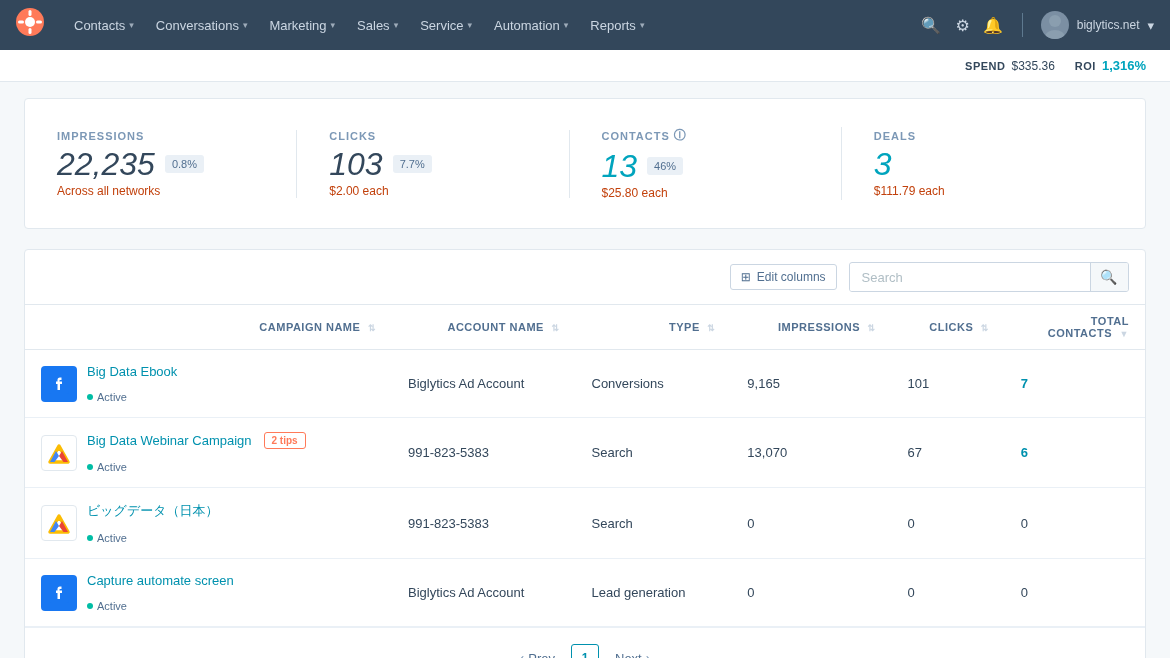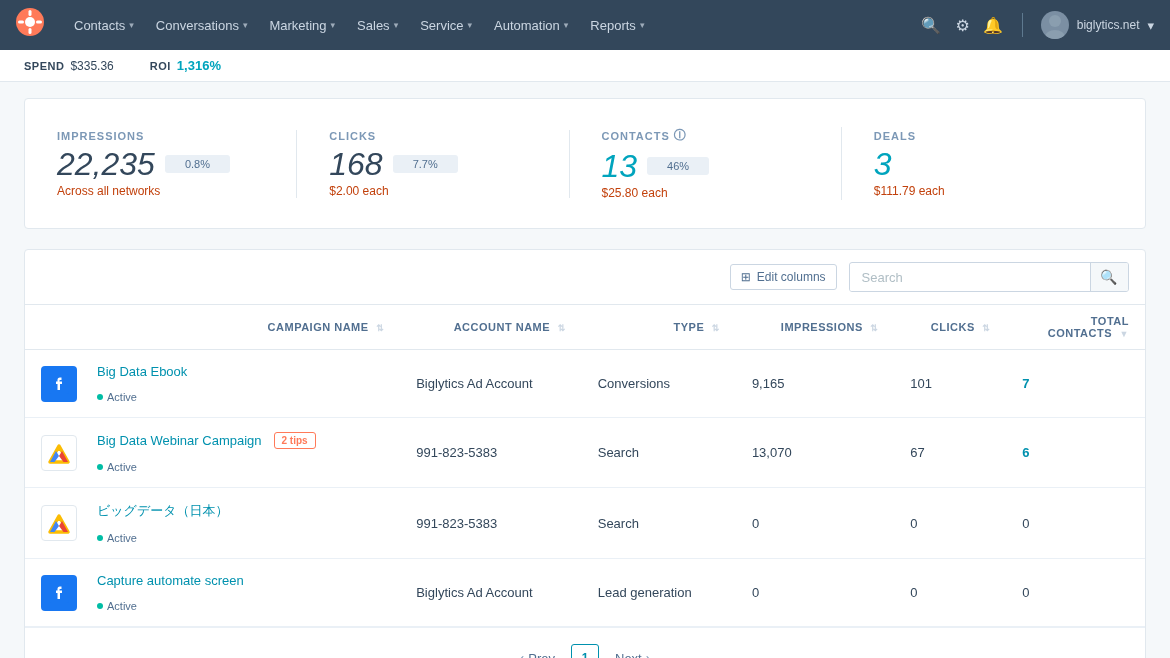--- a/index.html
+++ b/index.html
@@ -74,22 +74,23 @@
       overflow: hidden;
     }
     .navbar-account-name { font-size: 12px; }
 
     
     .top-bar {
       background: #fff;
       border-bottom: 1px solid #e1e8ee;
       padding: 8px 24px;
       display: flex;
-      align-items: center;
-      gap: 36px;
+      justify-content: flex-end;
+      align-items: center;
+      gap: 20px;
       font-size: 12px;
       color: #516f90;
     }
     .top-bar-item { display: flex; align-items: center; gap: 6px; }
     .top-bar-label { font-weight: 600; color: #33475b; text-transform: uppercase; font-size: 11px; letter-spacing: 0.5px; }
     .top-bar-value { color: #33475b; font-weight: 500; }
     .top-bar-roi { color: #00a4bd; font-weight: 700; font-size: 13px; }
 
     
     .main-content { padding: 16px 24px; }
@@ -137,21 +138,21 @@
       font-weight: 400;
       color: #33475b;
       line-height: 1;
       font-style: italic;
     }
     .stat-value.highlight { color: #00a4bd; }
     .stat-badge {
       background: #eaf0f6;
       color: #516f90;
       font-size: 11px;
-      padding: 3px 20px;
+      padding: 3px 7px;
       border-radius: 3px;
       font-weight: 500;
     }
     .stat-sub {
       font-size: 12px;
       color: #c2410c;
     }
 
     
     .table-section { background: #fff; border: 1px solid #e1e8ee; border-radius: 4px; }
@@ -219,21 +220,21 @@
     .data-table td {
       padding: 14px 16px;
       border-bottom: 1px solid #eaf0f6;
       font-size: 13px;
       color: #33475b;
       vertical-align: middle;
     }
     .campaign-cell {
       display: flex;
       align-items: center;
-      gap: 20px;
+      gap: 10px;
     }
     .campaign-icon {
       width: 36px;
       height: 36px;
       border-radius: 4px;
       display: flex;
       align-items: center;
       justify-content: center;
       font-size: 18px;
       flex-shrink: 0;
@@ -371,21 +372,21 @@
       <div class="stat-row">
         <span class="stat-value">22,235</span>
         <span class="stat-badge">0.8%</span>
       </div>
       <div class="stat-sub">Across all networks</div>
     </div>
 
     <div class="stat-block">
       <div class="stat-label">CLICKS</div>
       <div class="stat-row">
-        <span class="stat-value">168</span>
+        <span class="stat-value">103</span>
         <span class="stat-badge">7.7%</span>
       </div>
       <div class="stat-sub">$2.00 each</div>
     </div>
 
     <div class="stat-block">
       <div class="stat-label">
         <span>CONTACTS</span>
         <span style="color:#7c98b6; font-size:12px;">ⓘ</span>
       </div>

